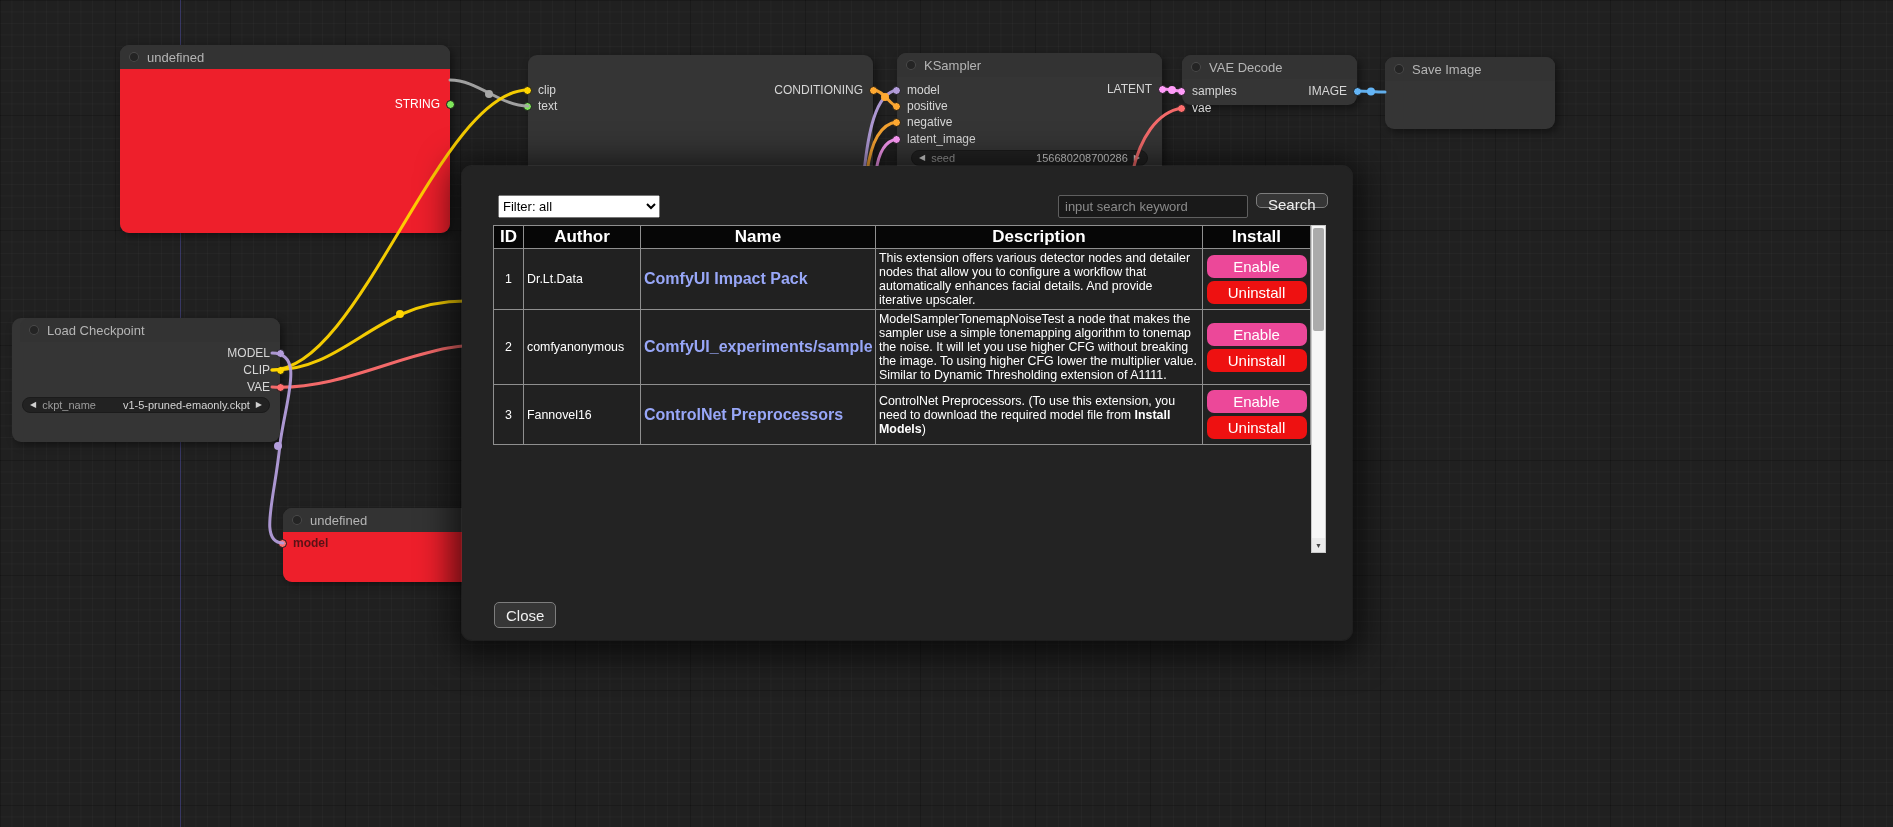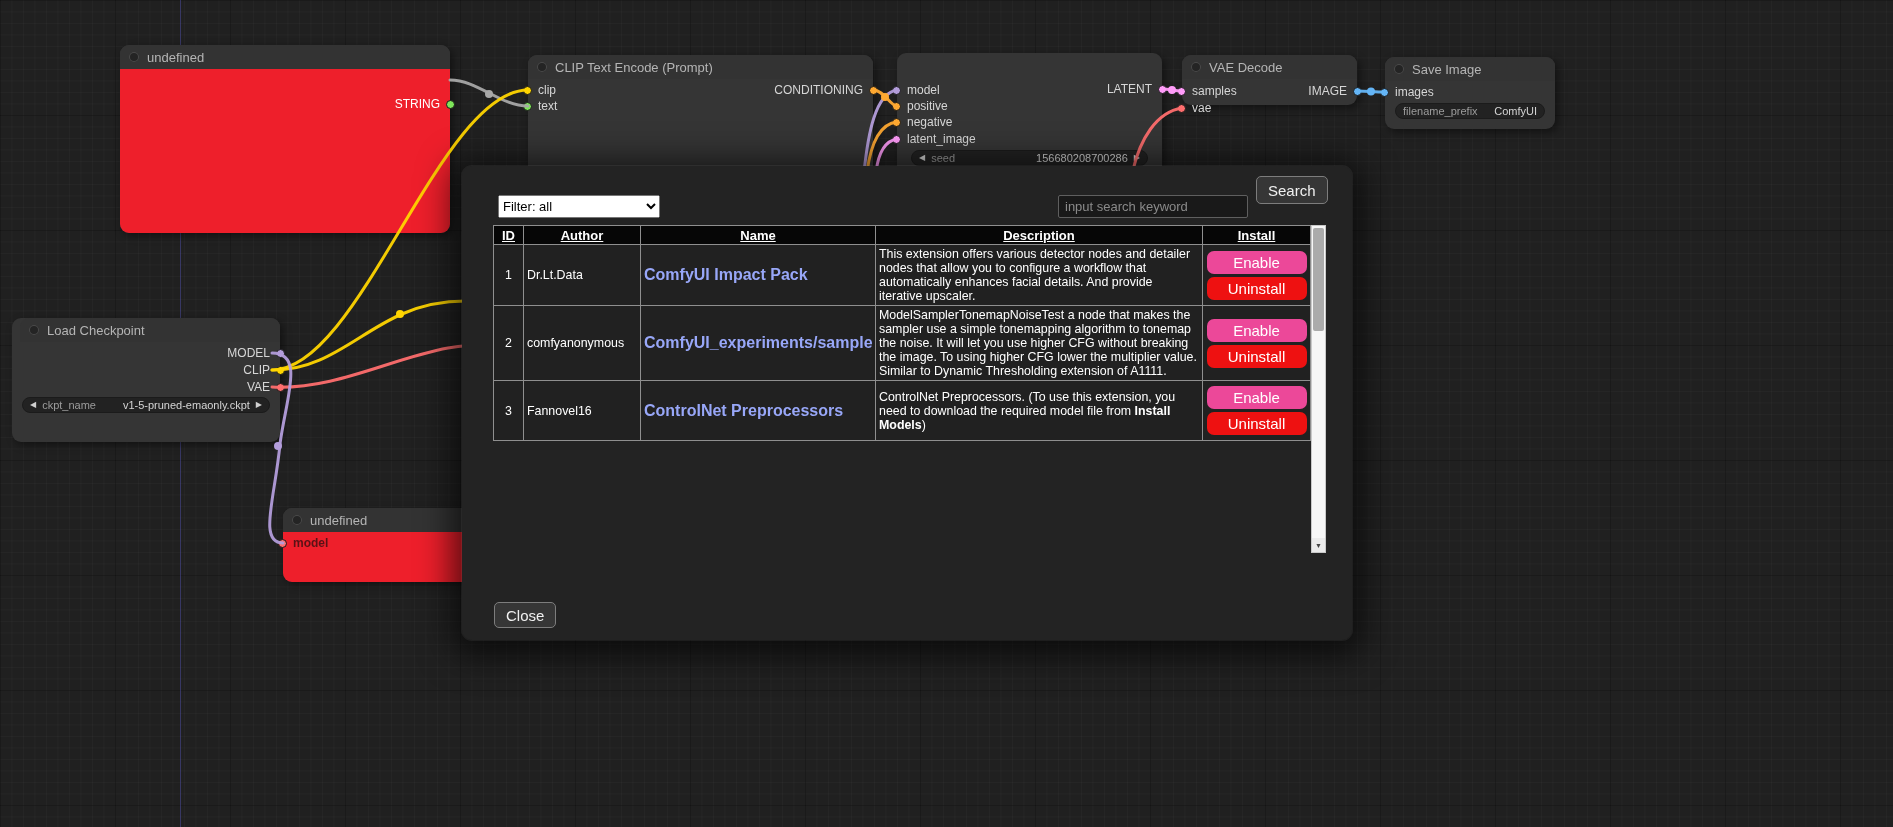--- a/index.html
+++ b/index.html
@@ -45,26 +45,26 @@
     border-radius:10px;z-index:10;
     box-shadow:0 0 0 1px rgba(255,255,255,0.06), 0 6px 34px 10px rgba(0,0,0,0.65);}
   .filter-select{position:absolute;left:36px;top:29px;width:162px;height:23px;font-size:13px;
     font-family:"Liberation Sans",sans-serif;}
   .search-input{position:absolute;left:596px;top:29px;width:176px;height:21px;background:#191919;
     border:1px solid #5f5f5f;border-radius:2px;color:#cccccc;font-size:13px;padding:0 6px;
     font-family:"Liberation Sans",sans-serif;box-sizing:content-box;}
   .search-input::placeholder{color:#8a8a8a;}
   .btn-plain{background:#363636;color:#f0f0f0;border:1px solid #7d7d7d;border-radius:5px;
     font-size:15px;padding:2px 11px;font-family:"Liberation Sans",sans-serif;cursor:pointer;}
-  .search-btn{position:absolute;left:794px;top:10px;height:28px;}
+  .search-btn{position:absolute;left:794px;top:27px;height:15px;}
   .close-btn{position:absolute;left:32px;top:436px;height:26px;}
 
   .ext-table{position:absolute;left:31px;top:59px;width:817px;border-collapse:collapse;table-layout:fixed;}
   .ext-table th,.ext-table td{border:1px solid #8f8f8f;}
-  .ext-table th{background:#060606;color:#ffffff;font-size:13px;font-weight:bold;padding:1px 2px;height:16px;text-decoration:underline;}
+  .ext-table th{background:#060606;color:#ffffff;font-size:17px;font-weight:bold;padding:1px 2px;height:16px;}
   .ext-table td{color:#ffffff;font-size:12.4px;vertical-align:middle;padding:2px 3px;background:#212121;}
   .cell-id{text-align:center;}
   .cell-author{padding-left:6px;}
   .cell-name a{color:#98a7f8;font-weight:bold;font-size:16px;white-space:nowrap;overflow:hidden;
     display:block;text-decoration:none;cursor:pointer;}
   .cell-desc{line-height:14px;font-size:12.3px;padding:2px 4px;}
   .cell-desc b{font-weight:bold;}
   .cell-install{text-align:center;padding:3px 2px;}
   .btn-enable,.btn-uninstall{display:block;width:100px;height:23px;margin:3px auto;border:none;
     border-radius:7px;color:#ffffff;font-size:15px;line-height:21px;cursor:pointer;
@@ -91,41 +91,41 @@
     </div>
     <div class="node-body">
       <div class="slot slot-out" style="top:28px;">
         <span class="pin" style="background:#7ee65a;"></span>
         <span class="slot-label">STRING</span>
       </div>
     </div>
   </div>
 
   <div class="node" style="left:528px;top:55px;width:345px;height:235px;">
-    <div class="node-header">
-      <span class="node-dot"></span>
-      <span class="node-title">CLIP Text Encode (Prompt)</span>
-    </div>
     <div class="node-body">
       <div class="slot slot-in" style="top:4px;">
         <span class="pin" style="background:#ffd500;"></span>
         <span class="slot-label">clip</span>
       </div>
       <div class="slot slot-in" style="top:20px;">
         <span class="pin" style="background:#7ee65a;"></span>
         <span class="slot-label">text</span>
       </div>
       <div class="slot slot-out" style="top:4px;text-align:center;">
         <span class="pin" style="background:#ffa931;"></span>
         <span class="slot-label">CONDITIONING</span>
       </div>
     </div>
   </div>
 
   <div class="node" style="left:897px;top:53px;width:265px;height:247px;">
+    <div class="node-header">
+      <span class="node-dot"></span>
+      <span class="node-title">KSampler</span>
+    </div>
     <div class="node-body">
       <div class="slot slot-in" style="top:6px;">
         <span class="pin" style="background:#b39ddb;"></span>
         <span class="slot-label">model</span>
       </div>
       <div class="slot slot-in" style="top:22px;">
         <span class="pin" style="background:#ffa931;"></span>
         <span class="slot-label">positive</span>
       </div>
       <div class="slot slot-in" style="top:38px;justify-content:space-between;">
@@ -168,31 +168,20 @@
         <span class="pin" style="background:#64b5f6;"></span>
         <span class="slot-label">IMAGE</span>
       </div>
     </div>
   </div>
 
   <div class="node" style="left:1385px;top:57px;width:170px;height:72px;">
     <div class="node-header">
       <span class="node-dot"></span>
       <span class="node-title">Save Image</span>
-    </div>
-    <div class="node-body">
-      <div class="slot slot-in" style="top:4px;">
-        <span class="pin" style="background:#64b5f6;"></span>
-        <span class="slot-label">images</span>
-      </div>
-      <div class="widget" style="top:22px;left:10px;right:10px;">
-        <span class="wlabel">filename_prefix</span>
-        <span class="wspacer"></span>
-        <span class="wvalue">ComfyUI</span>
-      </div>
     </div>
   </div>
 
   <div class="node" style="left:12px;top:318px;width:260px;height:124px;padding-left:8px;">
     <div class="node-header">
       <span class="node-dot"></span>
       <span class="node-title">Load Checkpoint</span>
     </div>
     <div class="node-body">
       <div class="slot slot-out" style="top:4px;">

